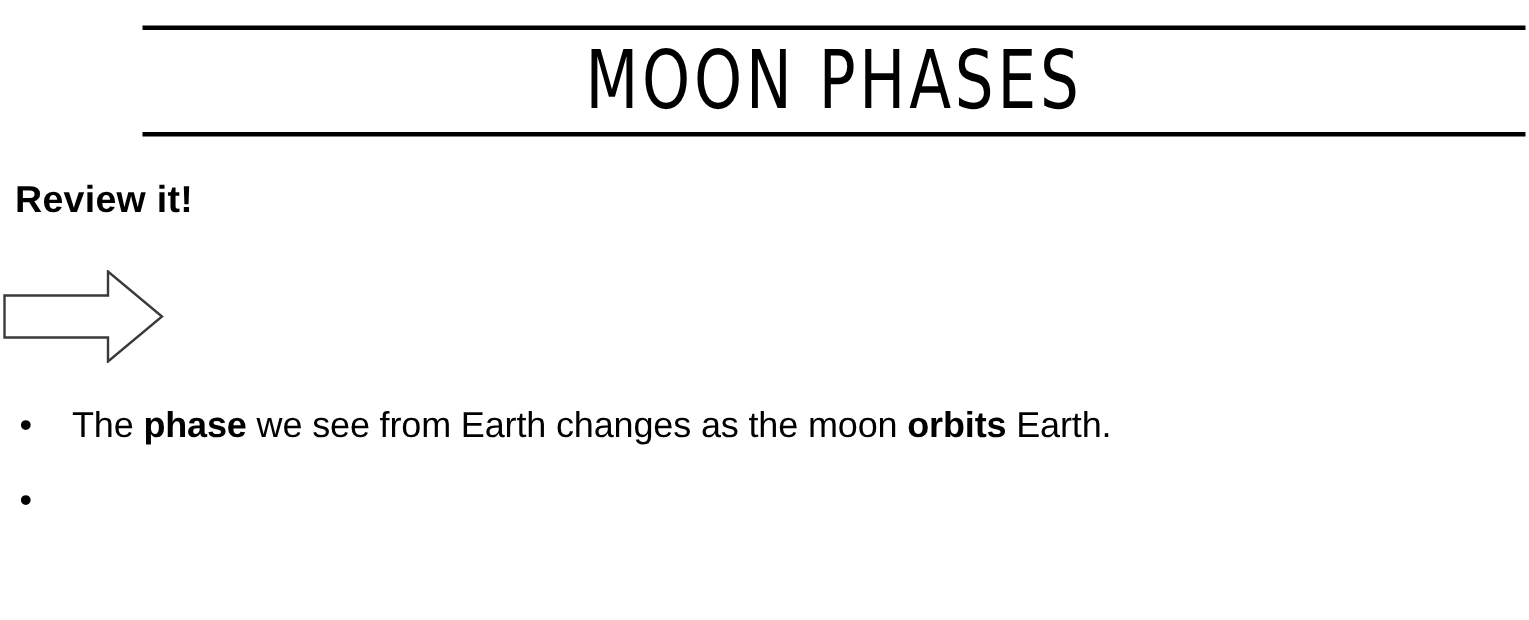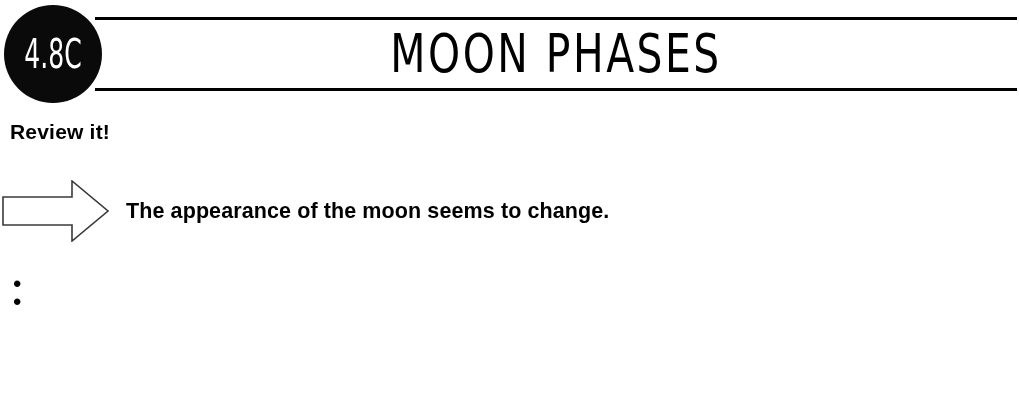--- a/index.html
+++ b/index.html
@@ -74,21 +74,21 @@
     line-height: 1;
     transform: scaleX(0.82) scaleY(1.18);
     white-space: nowrap;
   }
 
   
   .review-heading {
     position: absolute;
     left: 10px;
     top: 121px;
-    font-size: 21px;
+    font-size: 25px;
     font-weight: bold;
     letter-spacing: 0.2px;
     line-height: 1;
   }
 
   
   .callout {
     position: absolute;
     left: 0;
     top: 180px;
@@ -142,34 +142,31 @@
   .bullet-text b {
     font-weight: bold;
   }
 </style>
 </head>
 <body>
 
 <div class="header">
   <div class="header-rules"></div>
   <div class="title">MOON PHASES</div>
-  <div class="badge">
-    <span class="badge-label">4.8C</span>
-  </div>
 </div>
 
 <div class="review-heading">Review it!</div>
 
 <div class="callout">
   <svg class="arrow-icon" viewBox="0 0 108 62">
     <polygon points="1,17 70,17 70,1 106,31 70,61 70,45 1,45" fill="#ffffff" stroke="#3a3a3a" stroke-width="1.6" stroke-linejoin="miter"></polygon>
   </svg>
-  <div class="callout-text">The appearance of the moon seems to change.</div>
 </div>
 
 <div class="bullets">
   <div class="bullet-item">
     <span class="bullet-marker">•</span>
+    <span class="bullet-text"><span>The </span><b>phase</b><span> we see from Earth changes as the moon </span><b>orbits</b><span> Earth.</span></span>
   </div>
   <div class="bullet-item">
     <span class="bullet-marker">•</span>
   </div>
 </div>
 
 </body></html>

